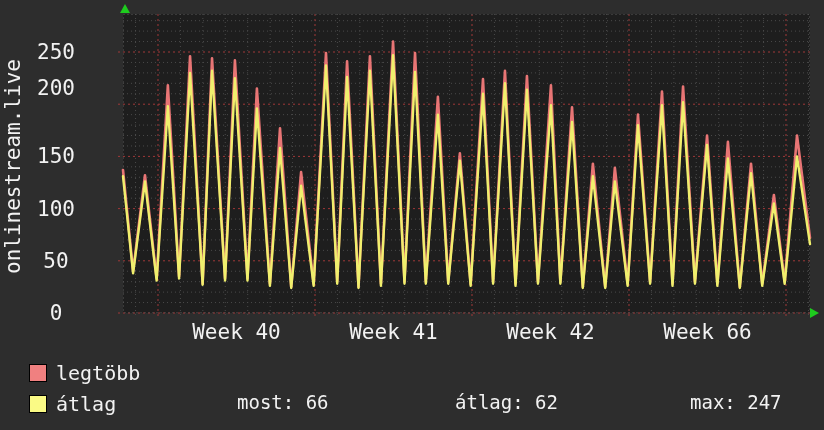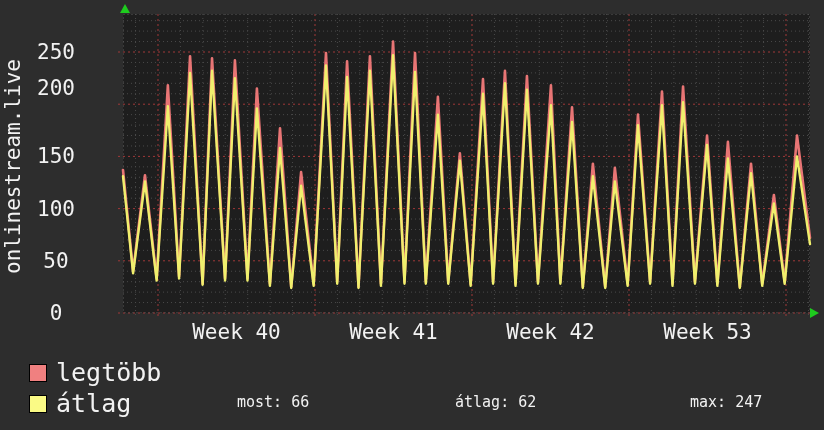--- a/index.html
+++ b/index.html
@@ -7,23 +7,23 @@
   .screen{position:relative;width:824px;height:430px;}
   .vtitle{position:absolute;left:1px;top:56px;width:24px;height:222px;
     writing-mode:vertical-rl;transform:rotate(180deg);
     font-size:21px;line-height:24px;text-align:center;white-space:nowrap;}
   #plot{position:absolute;left:123px;top:14px;overflow:visible;display:block;}
   #y-labels{position:absolute;left:0;top:0;width:112px;height:430px;}
   .ylab{position:absolute;right:0;width:112px;text-align:center;font-size:21px;line-height:22px;}
   #x-labels{position:absolute;left:123px;top:321px;width:687px;height:24px;}
   .xlab{position:absolute;width:140px;text-align:center;font-size:21px;line-height:22px;}
   .legend-row{position:absolute;left:29px;display:flex;align-items:center;gap:9px;
-    font-size:25px;line-height:22px;}
+    font-size:20px;line-height:22px;}
   .swatch{width:16px;height:16px;border:1px solid #000;flex:0 0 auto;}
-  .stat{position:absolute;top:391px;font-size:15px;line-height:22px;white-space:pre;}
+  .stat{position:absolute;top:391px;font-size:19px;line-height:22px;white-space:pre;}
   .arrow-up{position:absolute;left:120px;top:4px;width:0;height:0;
     border-left:5px solid transparent;border-right:5px solid transparent;
     border-bottom:9px solid #1ecb1e;}
   .arrow-right{position:absolute;left:810px;top:308px;width:0;height:0;
     border-top:5px solid transparent;border-bottom:5px solid transparent;
     border-left:9px solid #1ecb1e;}
 </style>
 </head>
 <body>
 
@@ -107,21 +107,21 @@
       <line x1="663" y1="0" x2="663" y2="305" stroke="#a03838" stroke-width="1" stroke-dasharray="2,3"></line>
       <rect x="0.5" y="0.5" width="686" height="298" fill="none" stroke="#575757" stroke-dasharray="1,3"></rect>
       <polyline points="0,155.97 10.09,257.24 21.98,161.19 33.64,264.55 44.86,71.41 56.07,262.46 67.06,42.18 79.62,269.77 89.04,44.27 102.05,264.55 111.92,46.35 124.48,264.55 133.9,74.54 146.91,269.77 157,114.21 168.22,272.9 178.09,158.06 190.65,269.77 202.98,39.05 214.2,267.68 224.07,47.4 235.5,272.9 246.94,42.18 257.93,269.77 270.05,27.56 281.48,267.68 292.03,39.05 302.79,267.68 314.9,82.89 325.22,267.68 336.88,139.27 347.65,269.77 359.99,65.15 370.08,267.68 381.97,56.79 392.51,269.77 403.95,62.01 414.94,267.68 427.95,71.41 437.37,267.68 449.03,93.33 459.79,272.9 469.89,149.71 482.22,272.9 491.87,153.88 504.65,269.77 514.97,100.64 527.08,267.68 538.97,77.67 549.51,269.77 560.05,72.45 571.94,267.68 584.05,121.52 594.37,269.77 604.91,127.78 616.8,272.9 628.01,149.71 639.23,269.77 650.89,181.03 661.66,267.68 673.99,121.52 687,223.83" fill="none" stroke="#e87575" stroke-width="2.6" stroke-linejoin="round" stroke-linecap="round"></polyline>
       <polyline points="0,162.24 10.09,259.33 21.98,167.46 33.64,266.64 44.86,92.29 56.07,264.55 67.06,58.88 79.62,270.81 89.04,56.79 102.05,266.64 111.92,64.1 124.48,266.64 133.9,94.38 146.91,271.86 157,134.05 168.22,273.94 178.09,171.63 190.65,271.86 202.98,51.57 214.2,269.77 224.07,63.06 235.5,273.94 246.94,56.79 257.93,271.86 270.05,41.13 281.48,269.77 292.03,57.84 302.79,269.77 314.9,100.64 325.22,269.77 336.88,146.58 347.65,271.86 359.99,79.76 370.08,269.77 381.97,69.32 392.51,271.86 403.95,75.59 414.94,269.77 427.95,91.25 437.37,269.77 449.03,107.95 459.79,273.94 469.89,162.24 482.22,273.94 491.87,167.46 504.65,271.86 514.97,111.08 527.08,269.77 538.97,91.25 549.51,271.86 560.05,88.11 571.94,269.77 584.05,130.92 594.37,271.86 604.91,144.49 616.8,273.94 628.01,159.1 639.23,271.86 650.89,189.38 661.66,269.77 673.99,142.4 687,230.1" fill="none" stroke="#f0ef6d" stroke-width="2.4" stroke-linejoin="round" stroke-linecap="round"></polyline>
     </svg>
 
   <div id="x-labels">
       <div class="xlab" style="left: 43.49px;">Week 40</div>
       <div class="xlab" style="left: 200.49px;">Week 41</div>
       <div class="xlab" style="left: 357.5px;">Week 42</div>
-      <div class="xlab" style="left: 514.5px;">Week 53</div>
+      <div class="xlab" style="left: 514.5px;">Week 66</div>
     </div>
 
   <div class="legend-row" style="top:362px;">
     <span class="swatch" style="background: rgb(240, 128, 128);"></span>
     <span>legtöbb</span>
   </div>
   <div class="legend-row" style="top:393px;">
     <span class="swatch" style="background: rgb(250, 250, 133);"></span>
     <span>átlag</span>
   </div>

